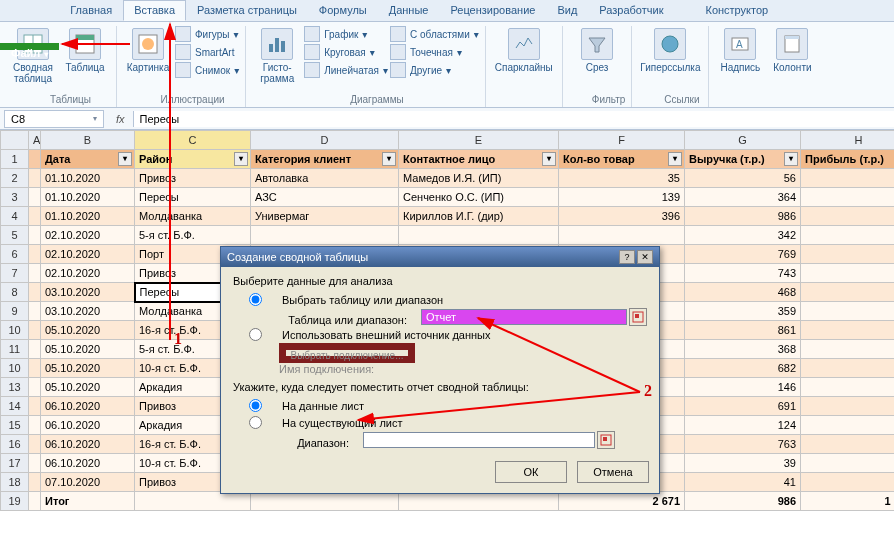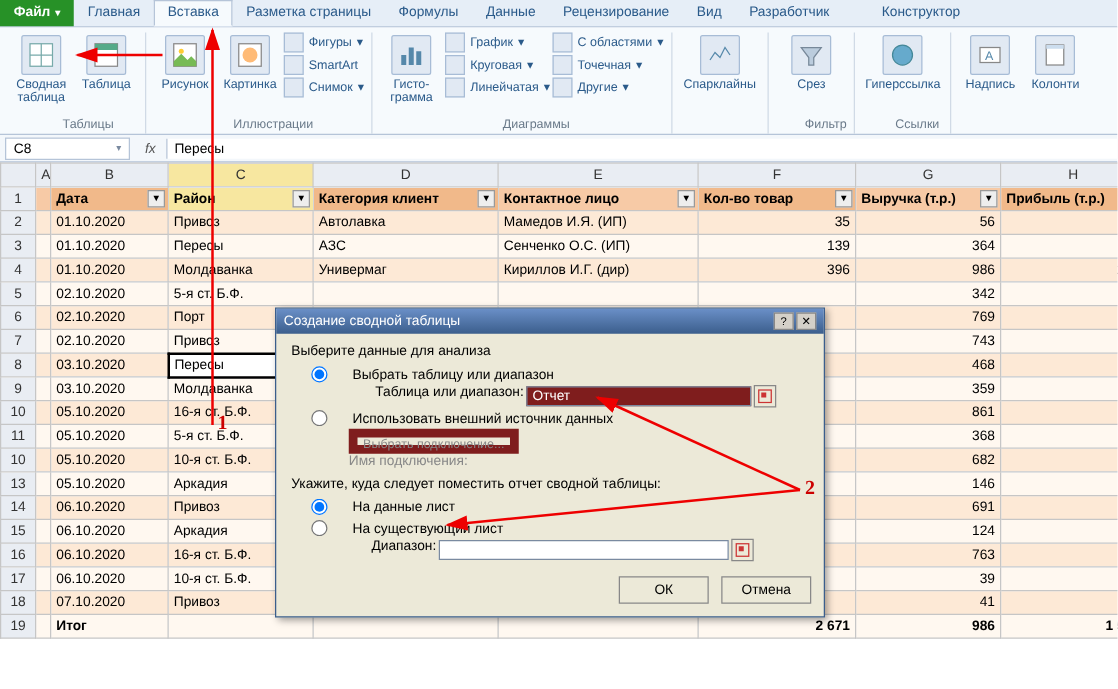--- a/index.html
+++ b/index.html
@@ -1,21 +1,21 @@
 <!DOCTYPE html>
 <html><head>
 <meta charset="utf-8">
 <style>
 * { box-sizing: border-box; margin: 0; padding: 0; font-family: "Segoe UI", Tahoma, sans-serif; }
 body { background: #fff; font-size: 11px; color: #000; overflow: hidden; width: 894px; height: 551px; position: relative; }
 
 
 .tabs { display: flex; background: #e6eef7; border-bottom: 1px solid #b5c4d8; height: 22px; }
 .tab { padding: 3px 10px; color: #2a5a8a; cursor: default; border: 1px solid transparent; border-bottom: none; }
-.tab.file { background: #279127; color: #fff; border-radius: 0; font-weight: bold; position: relative; }
+.tab.file { background: #279127; color: #fff; border-radius: 0; font-weight: bold; position: relative; margin-top: 43px; }
 .tab.file::after { content: "▾"; font-size: 8px; margin-left: 4px; }
 .tab.active { background: #f6fafd; border-color: #b5c4d8; border-bottom: 1px solid #f6fafd; }
 
 
 .ribbon { display: flex; background: #f6fafd; border-bottom: 1px solid #b5c4d8; height: 86px; padding: 4px 2px 0; }
 .group { display: flex; flex-direction: column; align-items: center; justify-content: space-between; border-right: 1px solid #d0dae6; padding: 0 6px 2px; }
 .group-items { display: flex; gap: 2px; }
 .big-btn { display: flex; flex-direction: column; align-items: center; justify-content: flex-start; width: 50px; height: 66px; text-align: center; font-size: 10px; color: #2a5a8a; padding-top: 2px; }
 .big-btn .ico { width: 32px; height: 32px; background: #e1e9f3; border: 1px solid #a7bcd6; border-radius: 2px; margin-bottom: 2px; display: flex; align-items: center; justify-content: center; }
 .small-btns { display: flex; flex-direction: column; gap: 2px; font-size: 10px; color: #2a5a8a; }
@@ -55,21 +55,21 @@
 tfoot td { font-weight: bold; }
 
 
 .dialog { position: absolute; left: 220px; top: 246px; width: 440px; background: #ece9d8; border: 1px solid #3b5e8c; box-shadow: 2px 2px 6px rgba(0,0,0,.4); font-size: 11px; }
 .dlg-title { background: linear-gradient(#6a8fc7, #3b5e8c); color: #fff; padding: 3px 6px; display: flex; justify-content: space-between; align-items: center; }
 .dlg-title .btns { display: flex; gap: 2px; }
 .dlg-title .wbtn { width: 16px; height: 14px; background: #d4d0c8; border: 1px solid #888; font-size: 9px; text-align: center; line-height: 12px; color: #000; }
 .dlg-body { padding: 8px 12px 6px; }
 .dlg-body .section { margin-bottom: 4px; }
 .dlg-body label { display: flex; align-items: center; gap: 20px; padding: 2px 0 2px 16px; }
-.dlg-body .indent { padding-left: 46px; display: flex; align-items: flex-start; gap: 2px; }
+.dlg-body .indent { padding-left: 46px; display: flex; align-items: flex-end; gap: 14px; }
 .dlg-body .lbl { text-align: right; width: 140px; display: inline-block; }
 .dlg-body input[type=text] { border: 1px solid #7a8aa0; padding: 1px 4px; font-size: 11px; }
 .dlg-body .refbox { display: flex; align-items: center; }
 .dlg-body .refbtn { width: 18px; height: 18px; background: #ece9d8; border: 1px solid #888; margin-left: 2px; display: flex; align-items: center; justify-content: center; }
 .dlg-body .chooser { width: 136px; height: 20px; background: #ece9d8; border: 7px solid #7f1d1d; color: #888; font-size: 10px; }
 .dlg-body .conn { color: #888; padding-left: 46px; }
 .dlg-foot { display: flex; justify-content: flex-end; gap: 10px; padding: 6px 10px 10px; }
 .dlg-foot button { width: 72px; height: 22px; background: #ece9d8; border: 1px solid #888; font-size: 11px; }
 
 
@@ -116,30 +116,20 @@
             </svg>
           </div>
         <span>Таблица</span>
       </div>
     </div>
     <div class="group-label">Таблицы</div>
   </div>
 
   <div class="group">
     <div class="group-items">
-      <div class="big-btn">
-        <div class="ico">
-            <svg width="20" height="20">
-              <rect x="1" y="1" width="18" height="18" fill="#fff" stroke="#888"></rect>
-              <circle cx="7" cy="7" r="2" fill="#fc3"></circle>
-              <path d="M1 15 L7 9 L12 14 L15 11 L19 15 V19 H1 Z" fill="#7b5"></path>
-            </svg>
-          </div>
-        <span>Рисунок</span>
-      </div>
       <div class="big-btn">
         <div class="ico">
             <svg width="20" height="20">
               <rect x="1" y="1" width="18" height="18" fill="#fff" stroke="#888"></rect>
               <circle cx="10" cy="10" r="6" fill="#fb7"></circle>
             </svg>
           </div>
         <span>Картинка</span>
       </div>
       <div class="small-btns">
@@ -508,21 +498,21 @@
   </div>
   <div class="dlg-body">
     <div class="section">Выберите данные для анализа</div>
     <label>
         <input type="radio" checked="" style=""> 
         <span>Выбрать таблицу или диапазон</span>
       </label>
     <div class="indent">
       <span class="lbl">Таблица или диапазон:</span>
       <div class="refbox">
-        <input type="text" style="width: 180px; background: #7f1d1d; color: rgb(255, 255, 255);" value="Отчет">
+        <input type="text" style="width: 206px; background: #d946ef; color: rgb(255, 255, 255);" value="Отчет">
         <div class="refbtn">
             <svg width="12" height="12">
               <rect x="1" y="1" width="10" height="10" fill="none" stroke="#c33"></rect>
               <rect x="3" y="3" width="4" height="4" fill="#c33"></rect>
             </svg>
           </div>
       </div>
     </div>
     <label>
         <input type="radio" style=""> 

